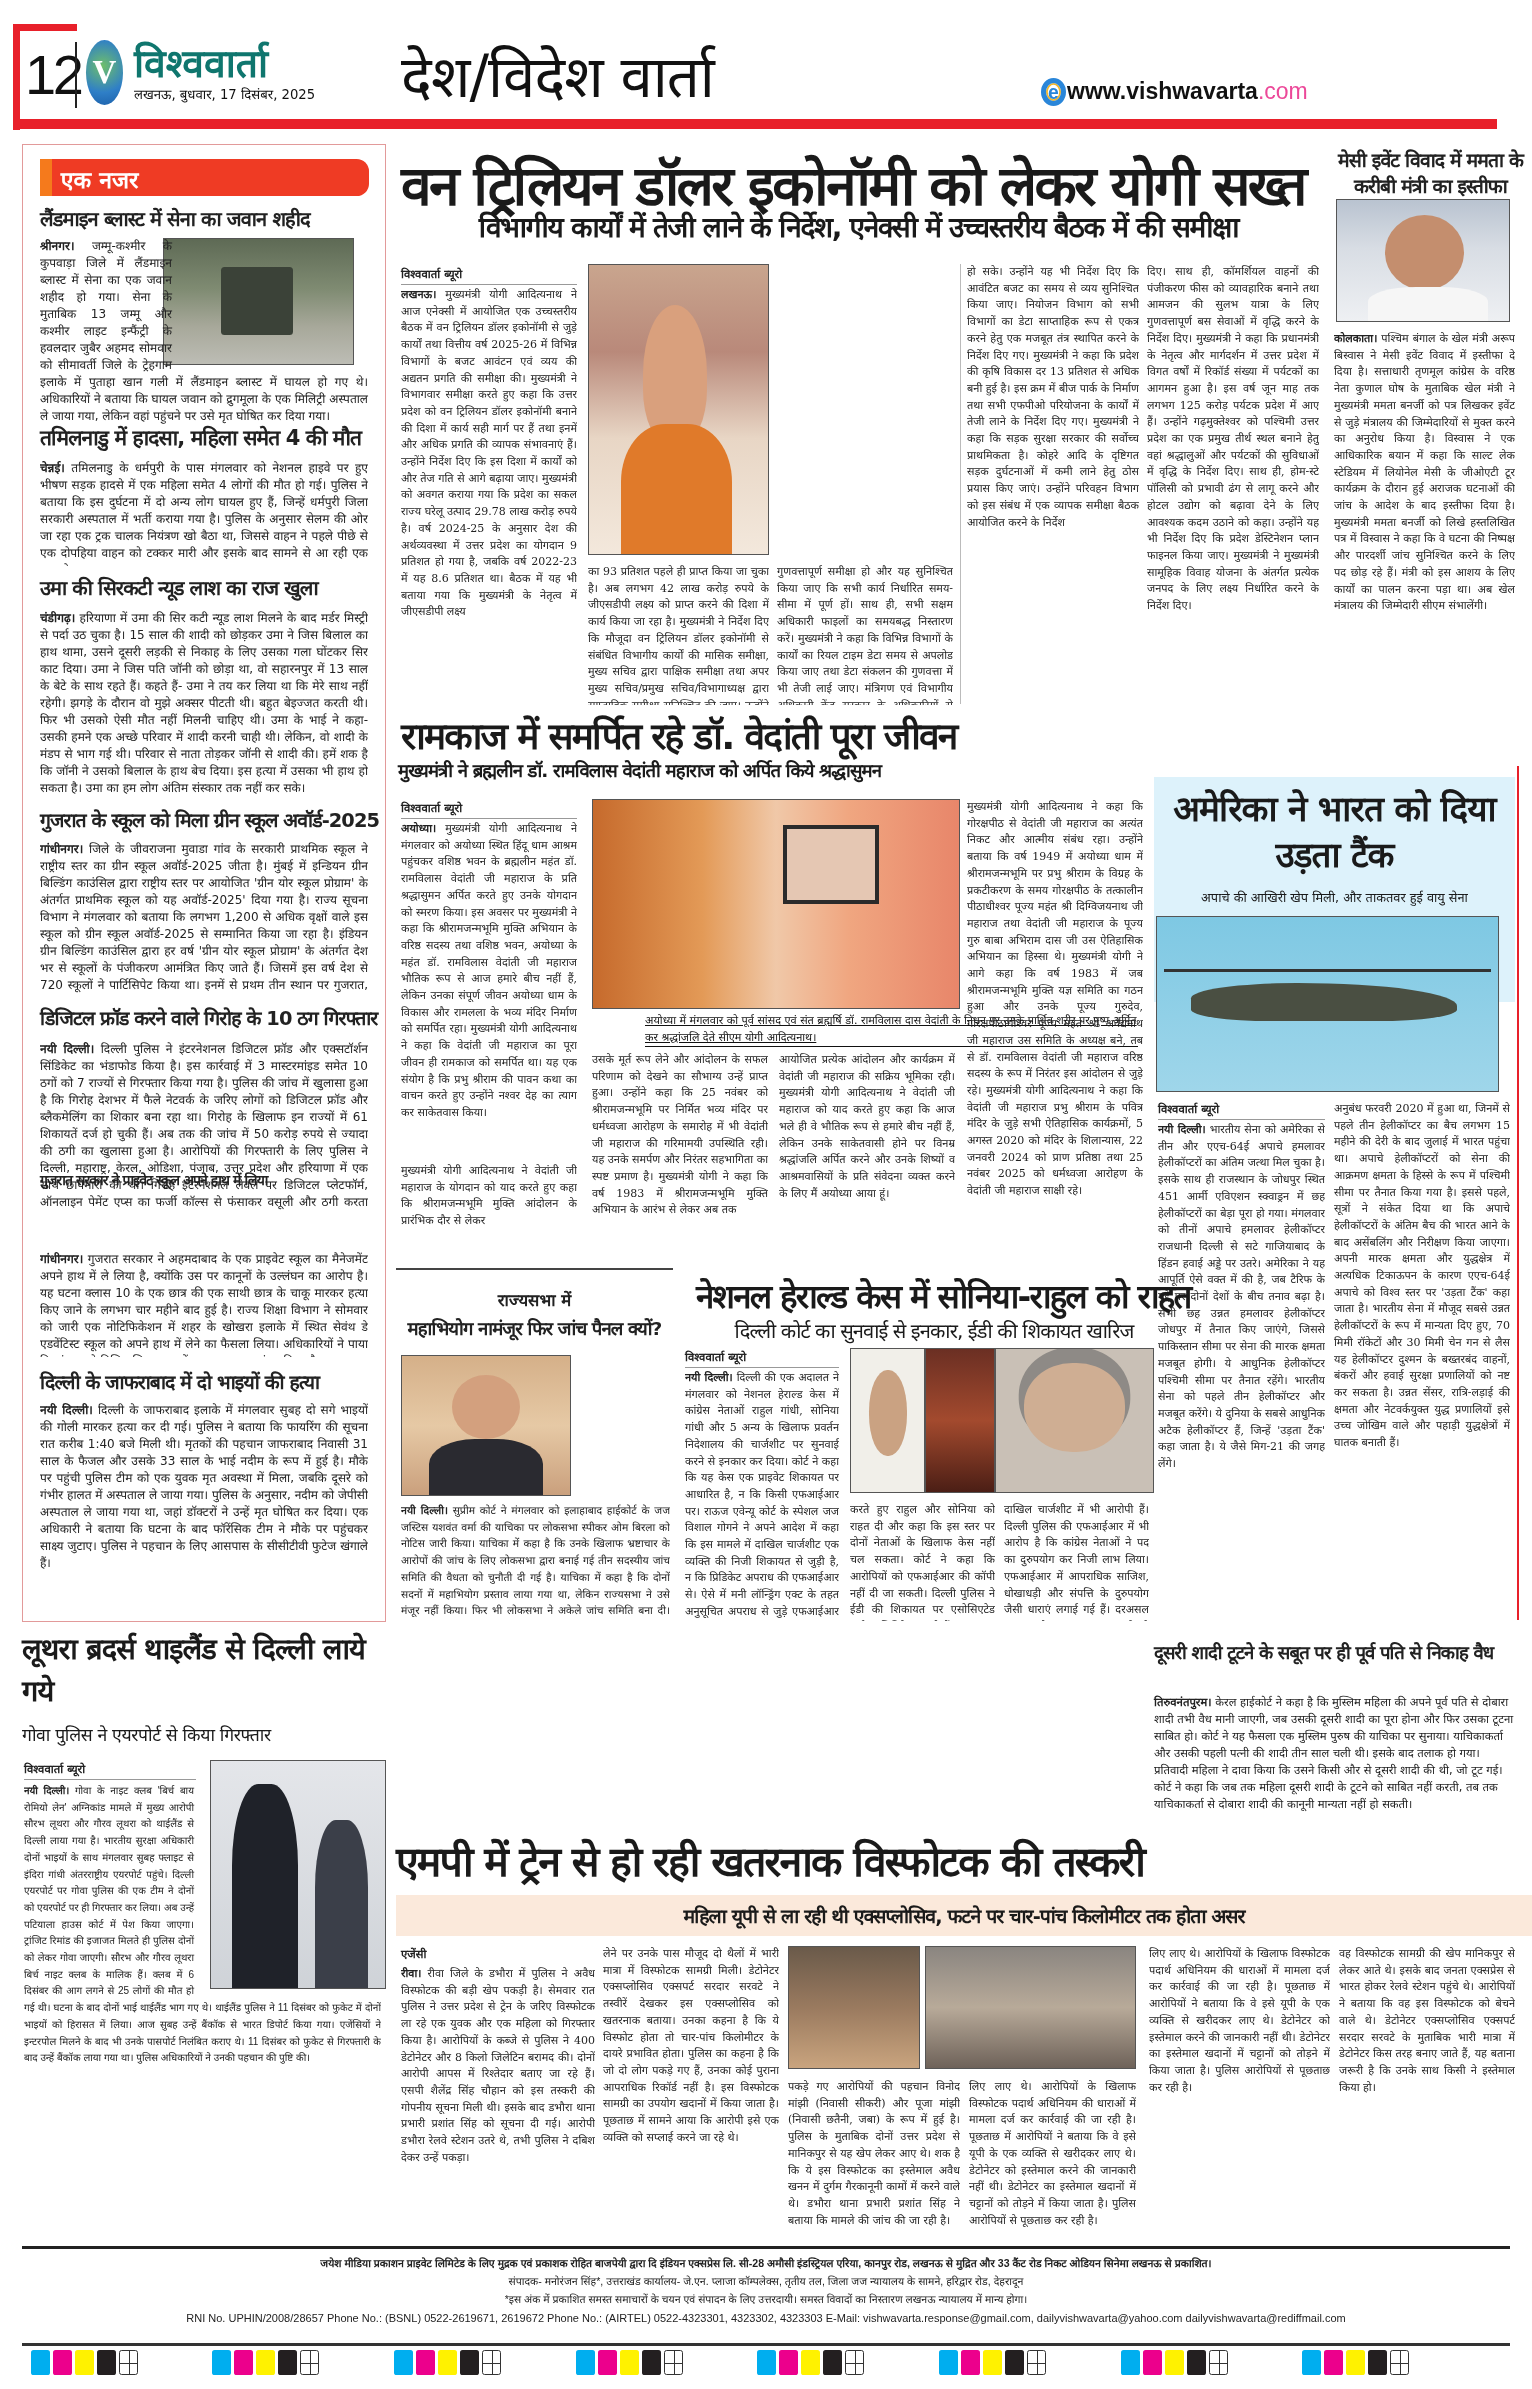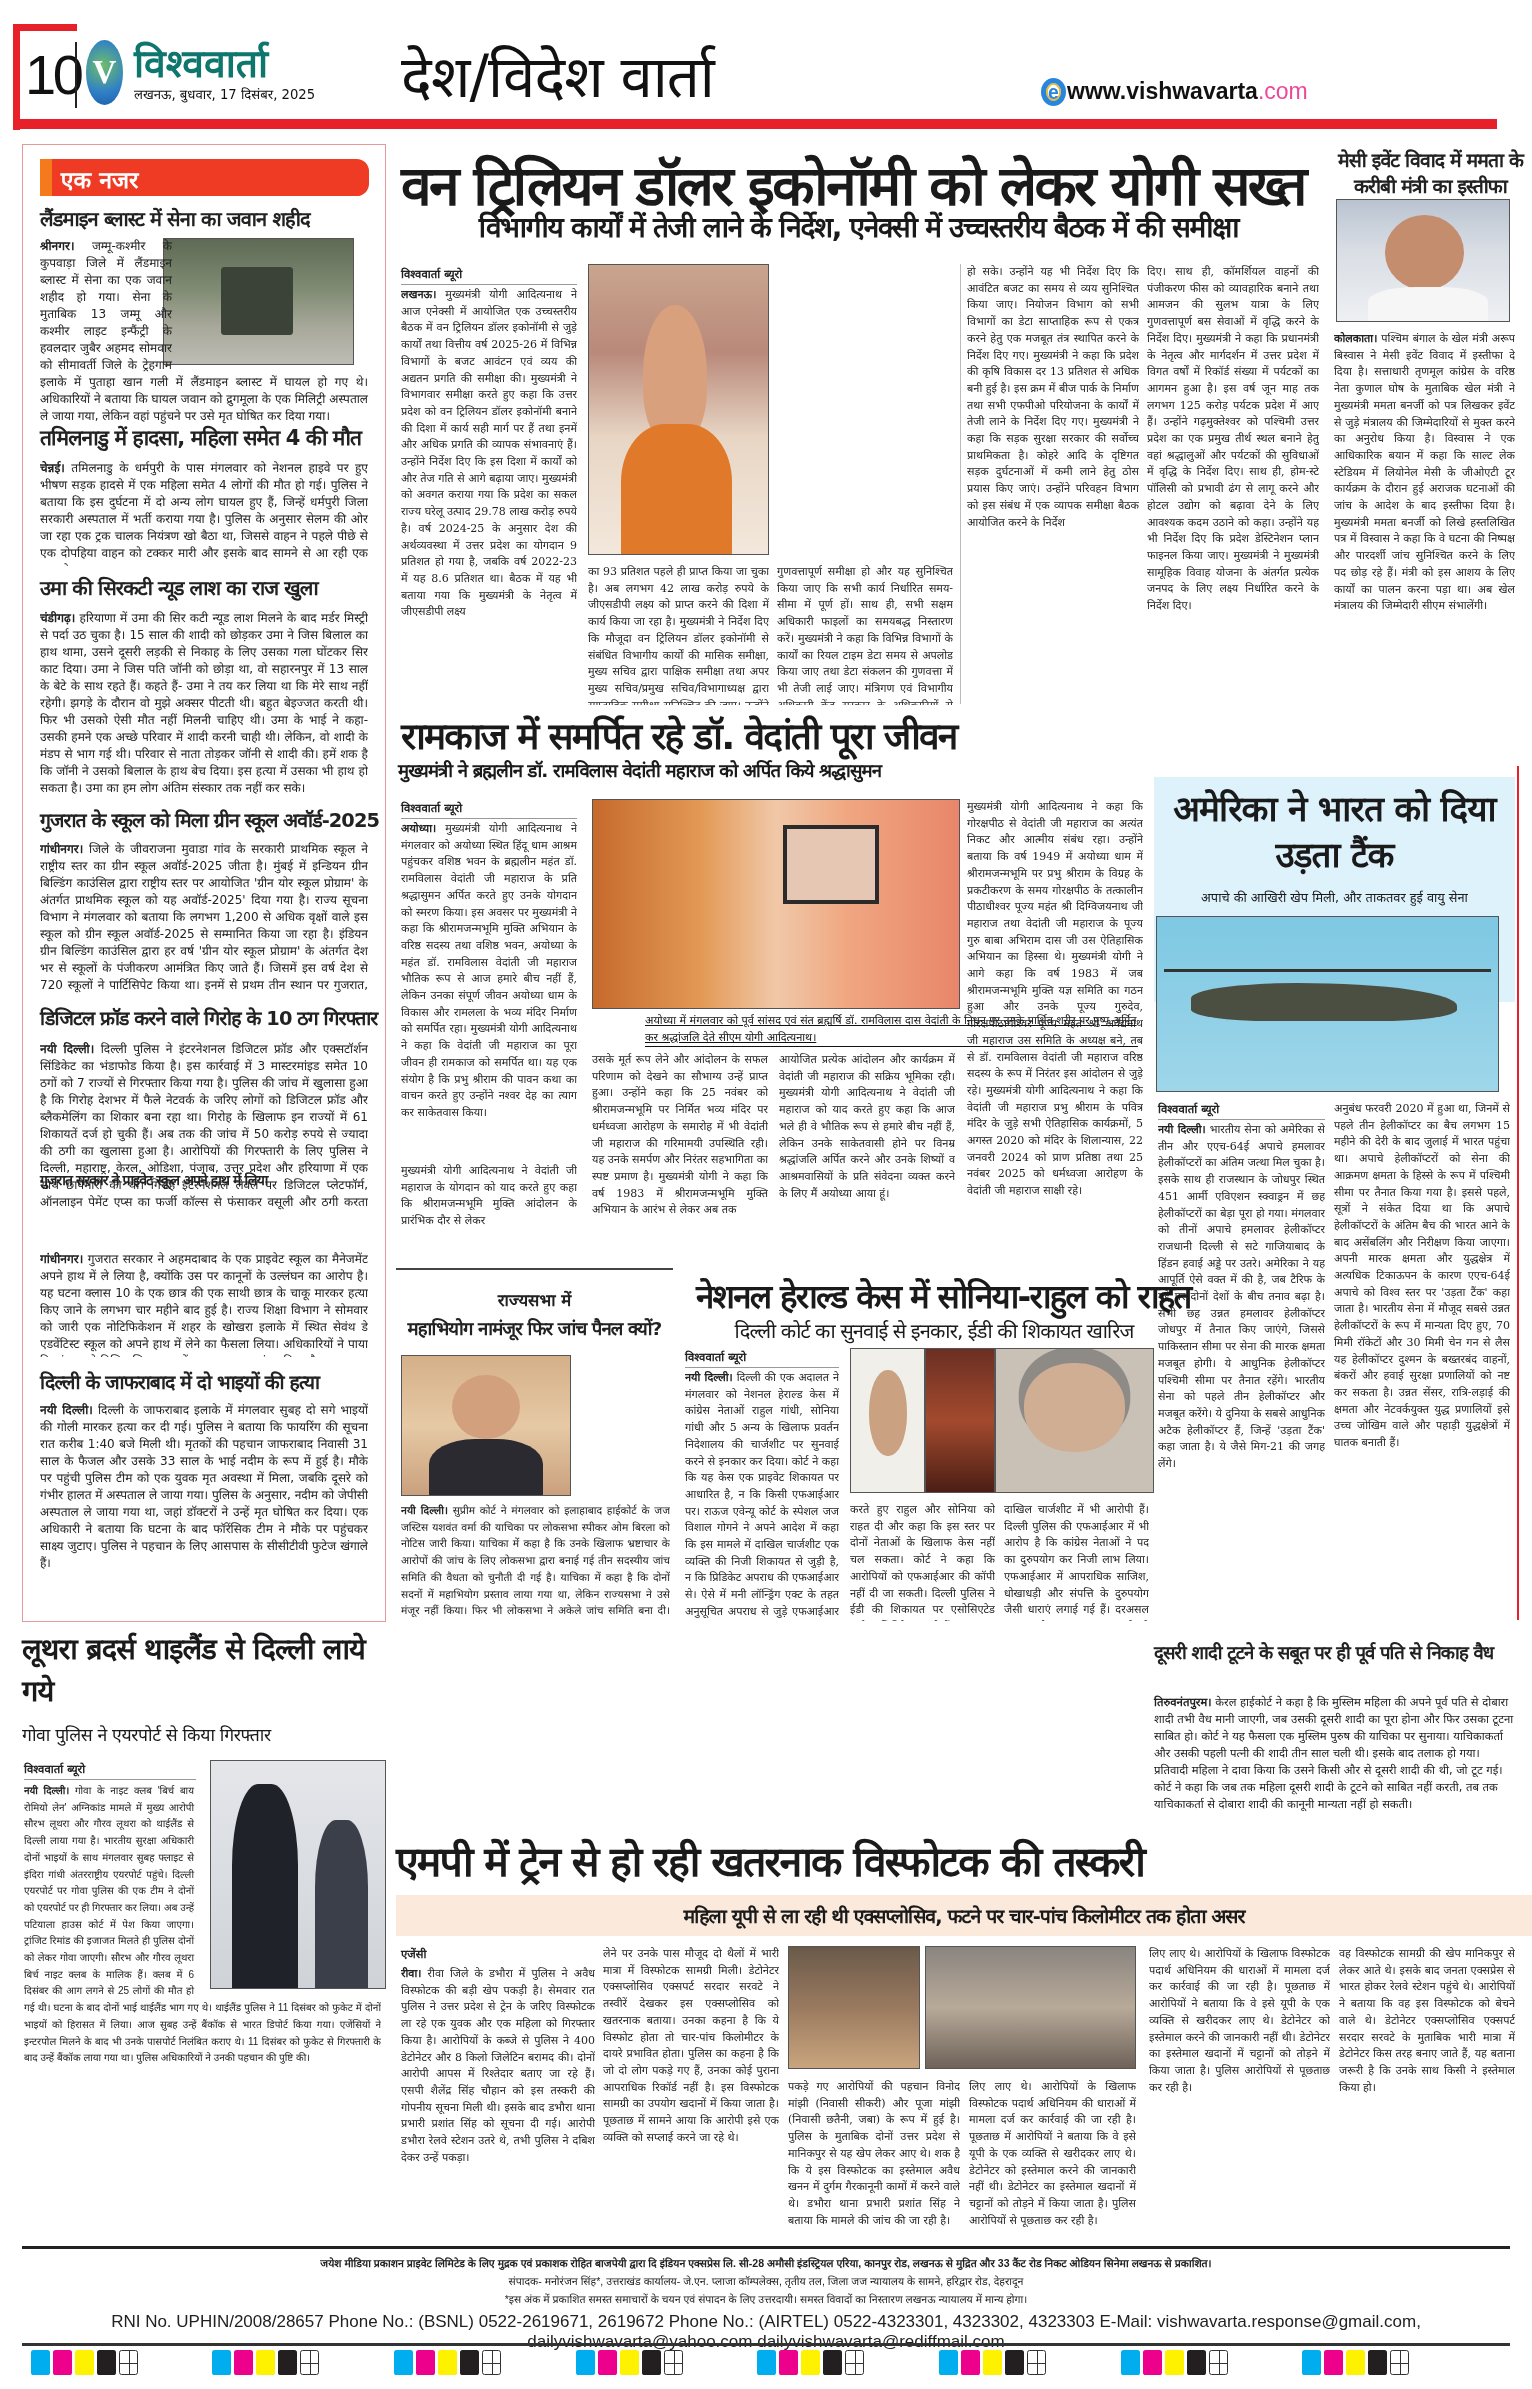--- a/index.html
+++ b/index.html
@@ -105,21 +105,21 @@
   .reg .x{background:#fff;border:0.9px solid #333;position:relative}
   .reg .x::before{content:"";position:absolute;left:50%;top:0;width:0.9px;height:100%;background:#333}
   .reg .x::after{content:"";position:absolute;top:50%;left:0;height:0.9px;width:100%;background:#333}
   .vdiv{position:absolute;width:0.9px;background:#bbb}
 </style>
 </head>
 <body>
 
 <div class="abs" id="hdr-box"></div>
 <div class="abs" id="hdr-line"></div>
-<div class="abs" id="page-no">10</div>
+<div class="abs" id="page-no">12</div>
 <div class="abs" id="hdr-sep"></div>
 <div class="abs" id="logo">
     <span>V</span>
   </div>
 <div class="abs" id="paper-name">विश्ववार्ता</div>
 <div class="abs" id="paper-date">लखनऊ, बुधवार, 17 दिसंबर, 2025</div>
 <div class="abs" id="section-title">देश/विदेश वार्ता</div>
 <div class="abs" id="site-icon">
     <span>e</span>
   </div>
@@ -227,21 +227,21 @@
 <div class="photo ph-mp2" style="left:925px;top:1946px;width:211px;height:123px"></div>
 <div class="col" style="left:788px;top:2079px;width:172px;height:160px">पकड़े गए आरोपियों की पहचान विनोद मांझी (निवासी सीकरी) और पूजा मांझी (निवासी छतैनी, जबा) के रूप में हुई है। पुलिस के मुताबिक दोनों उत्तर प्रदेश से मानिकपुर से यह खेप लेकर आए थे। शक है कि ये इस विस्फोटक का इस्तेमाल अवैध खनन में दुर्गम गैरकानूनी कामों में करने वाले थे। डभौरा थाना प्रभारी प्रशांत सिंह ने बताया कि मामले की जांच की जा रही है।</div>
 <div class="col" style="left:969px;top:2079px;width:167px;height:160px">लिए लाए थे। आरोपियों के खिलाफ विस्फोटक पदार्थ अधिनियम की धाराओं में मामला दर्ज कर कार्रवाई की जा रही है। पूछताछ में आरोपियों ने बताया कि वे इसे यूपी के एक व्यक्ति से खरीदकर लाए थे। डेटोनेटर को इस्तेमाल करने की जानकारी नहीं थी। डेटोनेटर का इस्तेमाल खदानों में चट्टानों को तोड़ने में किया जाता है। पुलिस आरोपियों से पूछताछ कर रही है।</div>
 <div class="col" style="left:1149px;top:1946px;width:181px;height:292px">लिए लाए थे। आरोपियों के खिलाफ विस्फोटक पदार्थ अधिनियम की धाराओं में मामला दर्ज कर कार्रवाई की जा रही है। पूछताछ में आरोपियों ने बताया कि वे इसे यूपी के एक व्यक्ति से खरीदकर लाए थे। डेटोनेटर को इस्तेमाल करने की जानकारी नहीं थी। डेटोनेटर का इस्तेमाल खदानों में चट्टानों को तोड़ने में किया जाता है। पुलिस आरोपियों से पूछताछ कर रही है।</div>
 <div class="col" style="left:1339px;top:1946px;width:176px;height:292px">वह विस्फोटक सामग्री की खेप मानिकपुर से लेकर आते थे। इसके बाद जनता एक्सप्रेस से भारत होकर रेलवे स्टेशन पहुंचे थे। आरोपियों ने बताया कि वह इस विस्फोटक को बेचने वाले थे। डेटोनेटर एक्सप्लोसिव एक्सपर्ट सरदार सरवटे के मुताबिक भारी मात्रा में डेटोनेटर किस तरह बनाए जाते हैं, यह बताना जरूरी है कि उनके साथ किसी ने इस्तेमाल किया हो।</div>
 
 <div class="abs" id="foot-rule"></div>
 <div class="foot" style="top:2256px;font-weight:bold">जयेश मीडिया प्रकाशन प्राइवेट लिमिटेड के लिए मुद्रक एवं प्रकाशक रोहित बाजपेयी द्वारा दि इंडियन एक्सप्रेस लि. सी-28 अमौसी इंडस्ट्रियल एरिया, कानपुर रोड, लखनऊ से मुद्रित और 33 कैंट रोड निकट ओडियन सिनेमा लखनऊ से प्रकाशित।</div>
 <div class="foot" style="top:2274px">संपादक- मनोरंजन सिंह*, उत्तराखंड कार्यालय- जे.एन. प्लाजा कॉम्पलेक्स, तृतीय तल, जिला जज न्यायालय के सामने, हरिद्वार रोड, देहरादून</div>
 <div class="foot" style="top:2292px">*इस अंक में प्रकाशित समस्त समाचारों के चयन एवं संपादन के लिए उत्तरदायी। समस्त विवादों का निस्तारण लखनऊ न्यायालय में मान्य होगा।</div>
-<div class="foot" style="top:2312px;font-size:17px">RNI No. UPHIN/2008/28657 Phone No.: (BSNL) 0522-2619671, 2619672 Phone No.: (AIRTEL) 0522-4323301, 4323302, 4323303 E-Mail: vishwavarta.response@gmail.com, dailyvishwavarta@yahoo.com dailyvishwavarta@rediffmail.com</div>
+<div class="foot" style="top:2312px;font-size:11px">RNI No. UPHIN/2008/28657 Phone No.: (BSNL) 0522-2619671, 2619672 Phone No.: (AIRTEL) 0522-4323301, 4323302, 4323303 E-Mail: vishwavarta.response@gmail.com, dailyvishwavarta@yahoo.com dailyvishwavarta@rediffmail.com</div>
 <div class="abs" id="foot-rule2"></div>
 <div id="reg-marks">
     <div class="reg" style="left: 31px;">
       <span class="c"></span>
       <span class="m"></span>
       <span class="y"></span>
       <span class="k"></span>
       <span class="x"></span>
     </div>
     <div class="reg" style="left: 212px;">

